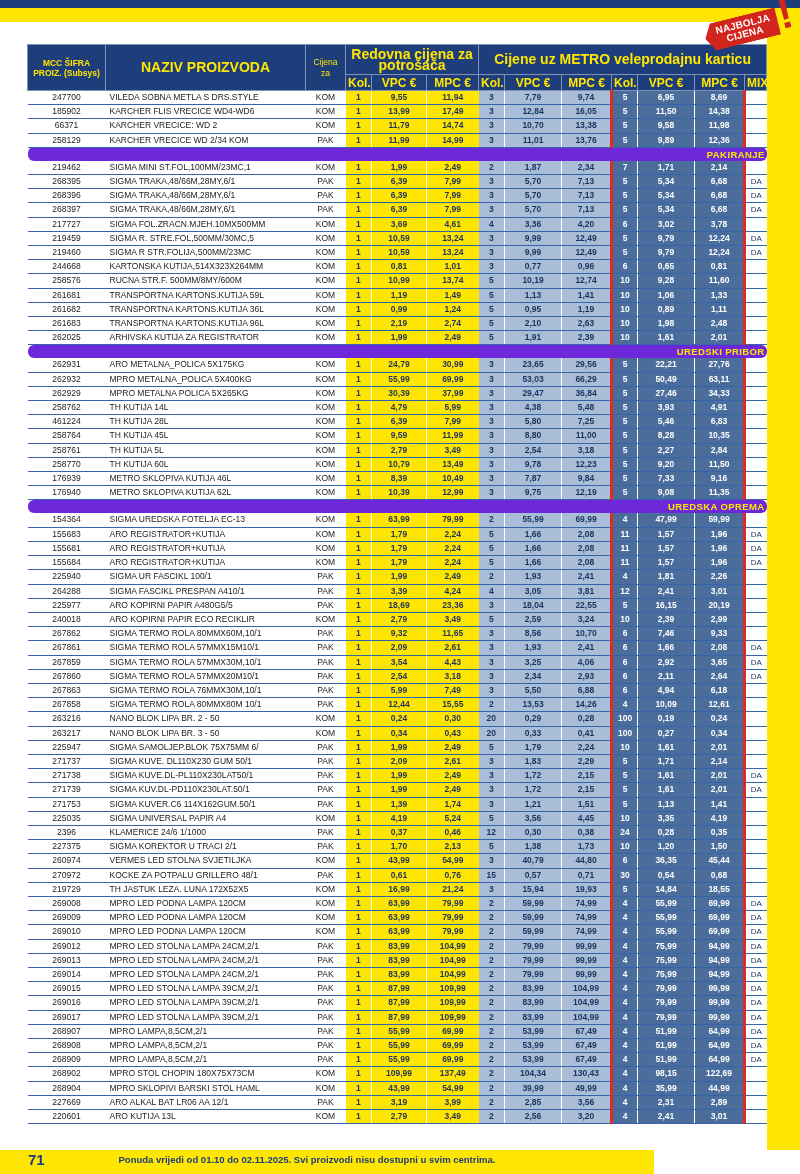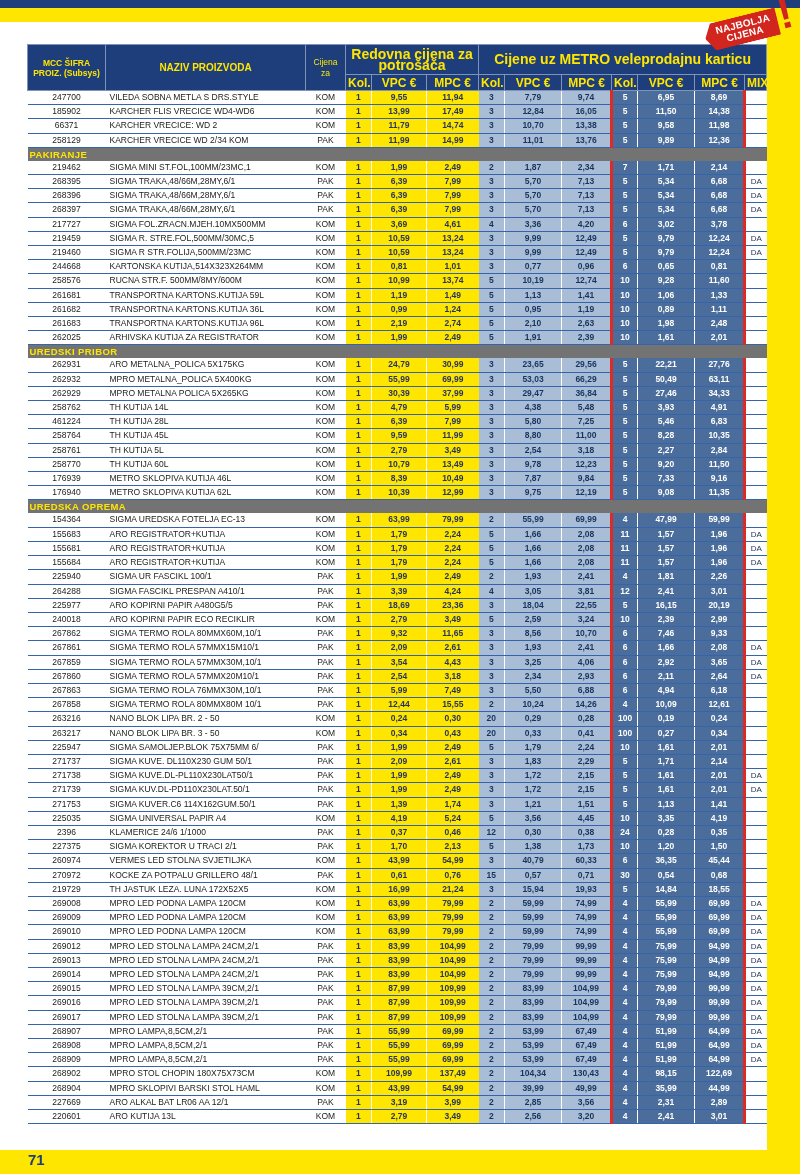--- a/index.html
+++ b/index.html
@@ -5,21 +5,21 @@
   html,body{margin:0;padding:0;}
   body{
     width:800px;height:1174px;position:relative;overflow:hidden;
     background:#ffffff;
     font-family:"Liberation Sans","DejaVu Sans",sans-serif;
     -webkit-font-smoothing:antialiased;
   }
   .top-navy{position:absolute;top:0;left:0;width:800px;height:8px;background:#1d3d7b;}
   .top-yellow{position:absolute;top:8px;left:0;width:800px;height:14px;background:#ffe600;}
   .right-yellow{position:absolute;top:8px;right:0;width:33px;height:1142px;background:#ffe600;}
-  .footer-band{position:absolute;bottom:0;left:0;width:800px;height:24px;background:#ffe600;}
+  .footer-band{position:absolute;bottom:0;left:0;width:654px;height:24px;background:#ffe600;}
   .page-num{position:absolute;left:28px;top:1px;font-size:15px;font-weight:bold;color:#1d3d7b;}
   .footer-note{position:absolute;left:0;right:40px;top:4px;text-align:center;font-size:9.5px;font-weight:bold;color:#1d3d7b;}
 
   
   .badge{position:absolute;top:14px;right:6px;transform:rotate(-14deg);display:flex;align-items:flex-start;z-index:5;}
   .badge-tag{
     background:#d2251e;color:#fff;font-weight:bold;font-size:10px;line-height:10px;
     padding:4px 7px 4px 12px;text-align:center;letter-spacing:.2px;
     clip-path:polygon(0 50%,11% 0,100% 0,100% 100%,11% 100%);
   }
@@ -30,39 +30,39 @@
   table.catalog{
     position:absolute;left:27px;top:44px;width:739px;
     border-collapse:collapse;table-layout:fixed;
   }
   th{
     background:#1d3d7b;color:#ffe600;font-weight:bold;vertical-align:middle;
     border:1px solid #7e93b5;padding:0 2px;
   }
   th.h-group{font-size:14px;height:29px;line-height:11px;}
   th.h-mcc{font-size:8.5px;line-height:10px;margin-left:44px;}
-  th.h-naziv{font-size:10px;}
+  th.h-naziv{font-size:14px;}
   th.h-unit{font-size:8.5px;font-weight:normal;}
   th.h-sub{font-size:12px;height:15px;}
   td{padding:0 2px;height:13.2px;line-height:13.2px;font-size:8.5px;vertical-align:middle;white-space:nowrap;overflow:hidden;}
   tr.item td{border-bottom:1px solid #3564ab;}
   .c-code{text-align:center;color:#222;}
   .c-name{text-align:left;padding-left:4px;color:#222;}
   .c-unit{text-align:center;color:#222;}
   .c-y{background:#ffe600;color:#26355c;font-weight:bold;text-align:center;}
   .c-y + .c-y{border-left:1px solid rgba(255,255,255,.8);}
   .c-t1{background:#aabdd7;color:#16355e;font-weight:bold;text-align:center;}
   .c-t1 + .c-t1{border-left:1px solid rgba(255,255,255,.8);}
   .c-t2{background:#4a6d9c;color:#ffffff;font-weight:bold;text-align:center;}
   .c-t2 + .c-t2{border-left:1px solid rgba(255,255,255,.35);}
   td.red-left{border-left:3px solid #dd2a22 !important;}
   td.c-mix{background:#fff;color:#26355c;text-align:center;font-size:8px;border-left:3px solid #dd2a22 !important;}
   td.section-bar{
-    background:#737373;color:#ffe600;font-weight:bold;font-size:9.5px;
-    text-align:left;height:13px;line-height:13px;letter-spacing:.4px;
+    background:#6d28d9;color:#ffe600;font-weight:bold;font-size:9.5px;
+    text-align:right;height:13px;line-height:13px;letter-spacing:.4px;border-radius:6px;
   }
 </style>
 </head>
 <body>
 
 <div class="top-navy"></div>
 <div class="top-yellow"></div>
 <div class="right-yellow"></div>
 
 <div class="badge">
@@ -721,21 +721,21 @@
     <td class="c-mix"></td>
   </tr>
       <tr class="item">
     <td class="c-code">267858</td>
     <td class="c-name">SIGMA TERMO ROLA 80MMX80M 10/1</td>
     <td class="c-unit">PAK</td>
     <td class="c-y">1</td>
     <td class="c-y">12,44</td>
     <td class="c-y">15,55</td>
     <td class="c-t1">2</td>
-    <td class="c-t1">10,24</td>
+    <td class="c-t1">13,53</td>
     <td class="c-t1">14,26</td>
     <td class="c-t2 red-left">4</td>
     <td class="c-t2">10,09</td>
     <td class="c-t2">12,61</td>
     <td class="c-mix"></td>
   </tr>
       <tr class="item">
     <td class="c-code">263216</td>
     <td class="c-name">NANO BLOK LIPA BR. 2 - 50</td>
     <td class="c-unit">KOM</td>
@@ -887,21 +887,21 @@
   </tr>
       <tr class="item">
     <td class="c-code">260974</td>
     <td class="c-name">VERMES LED STOLNA SVJETILJKA</td>
     <td class="c-unit">KOM</td>
     <td class="c-y">1</td>
     <td class="c-y">43,99</td>
     <td class="c-y">54,99</td>
     <td class="c-t1">3</td>
     <td class="c-t1">40,79</td>
-    <td class="c-t1">60,33</td>
+    <td class="c-t1">44,80</td>
     <td class="c-t2 red-left">6</td>
     <td class="c-t2">36,35</td>
     <td class="c-t2">45,44</td>
     <td class="c-mix"></td>
   </tr>
       <tr class="item">
     <td class="c-code">270972</td>
     <td class="c-name">KOCKE ZA POTPALU GRILLERO 48/1</td>
     <td class="c-unit">PAK</td>
     <td class="c-y">1</td>
@@ -1168,13 +1168,14 @@
     <td class="c-t2 red-left">4</td>
     <td class="c-t2">2,41</td>
     <td class="c-t2">3,01</td>
     <td class="c-mix"></td>
   </tr>
     </tbody>
 </table>
 
 <div class="footer-band">
   <div class="page-num">71</div>
+  <div class="footer-note">Ponuda vrijedi od 01.10 do 02.11.2025. Svi proizvodi nisu dostupni u svim centrima.</div>
 </div>
 
 </body></html>

